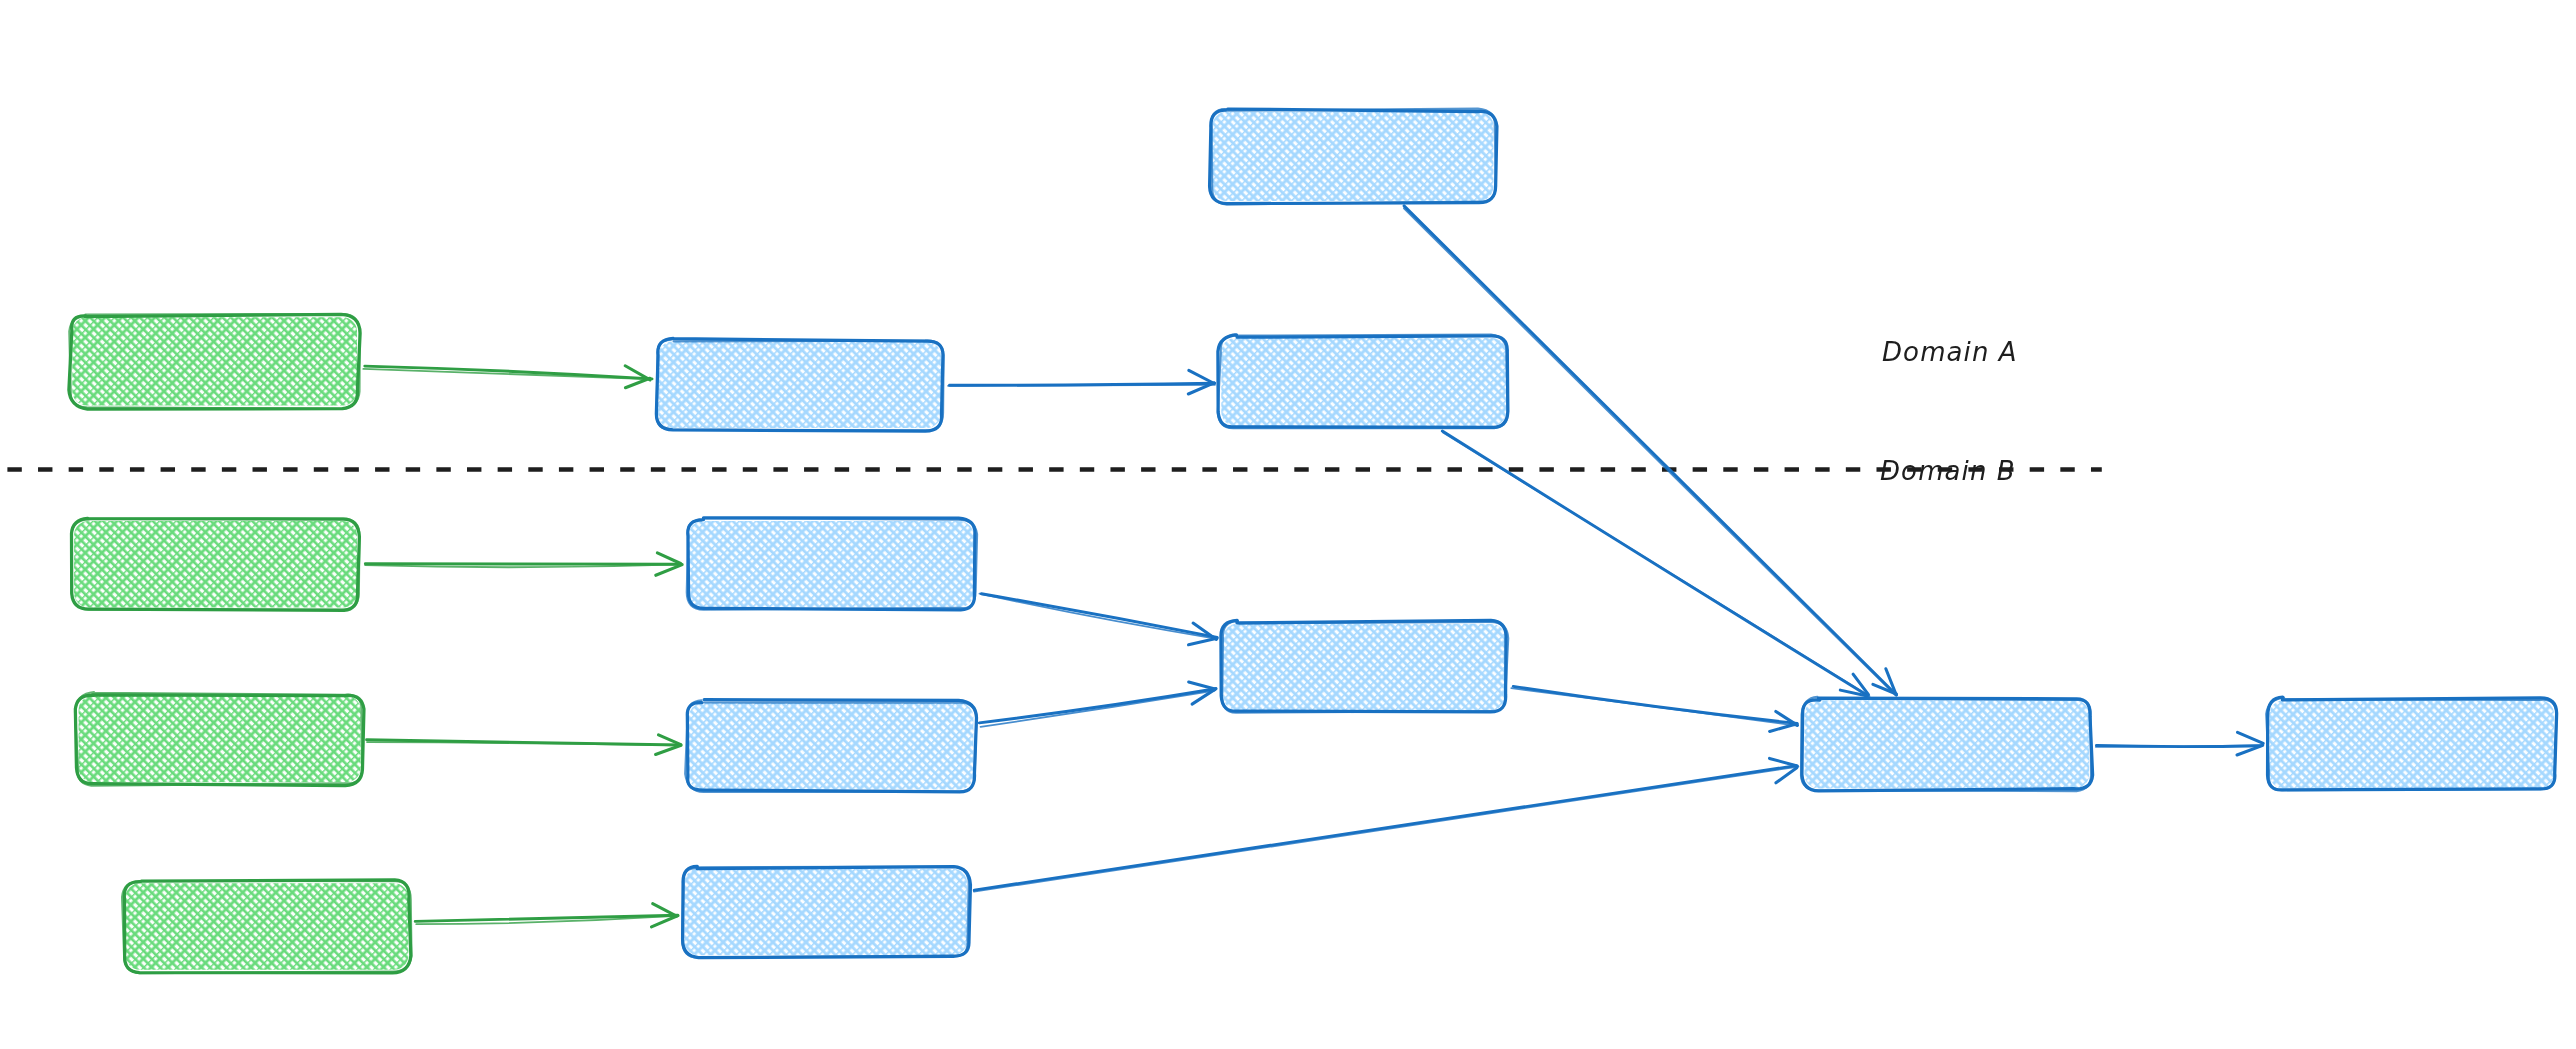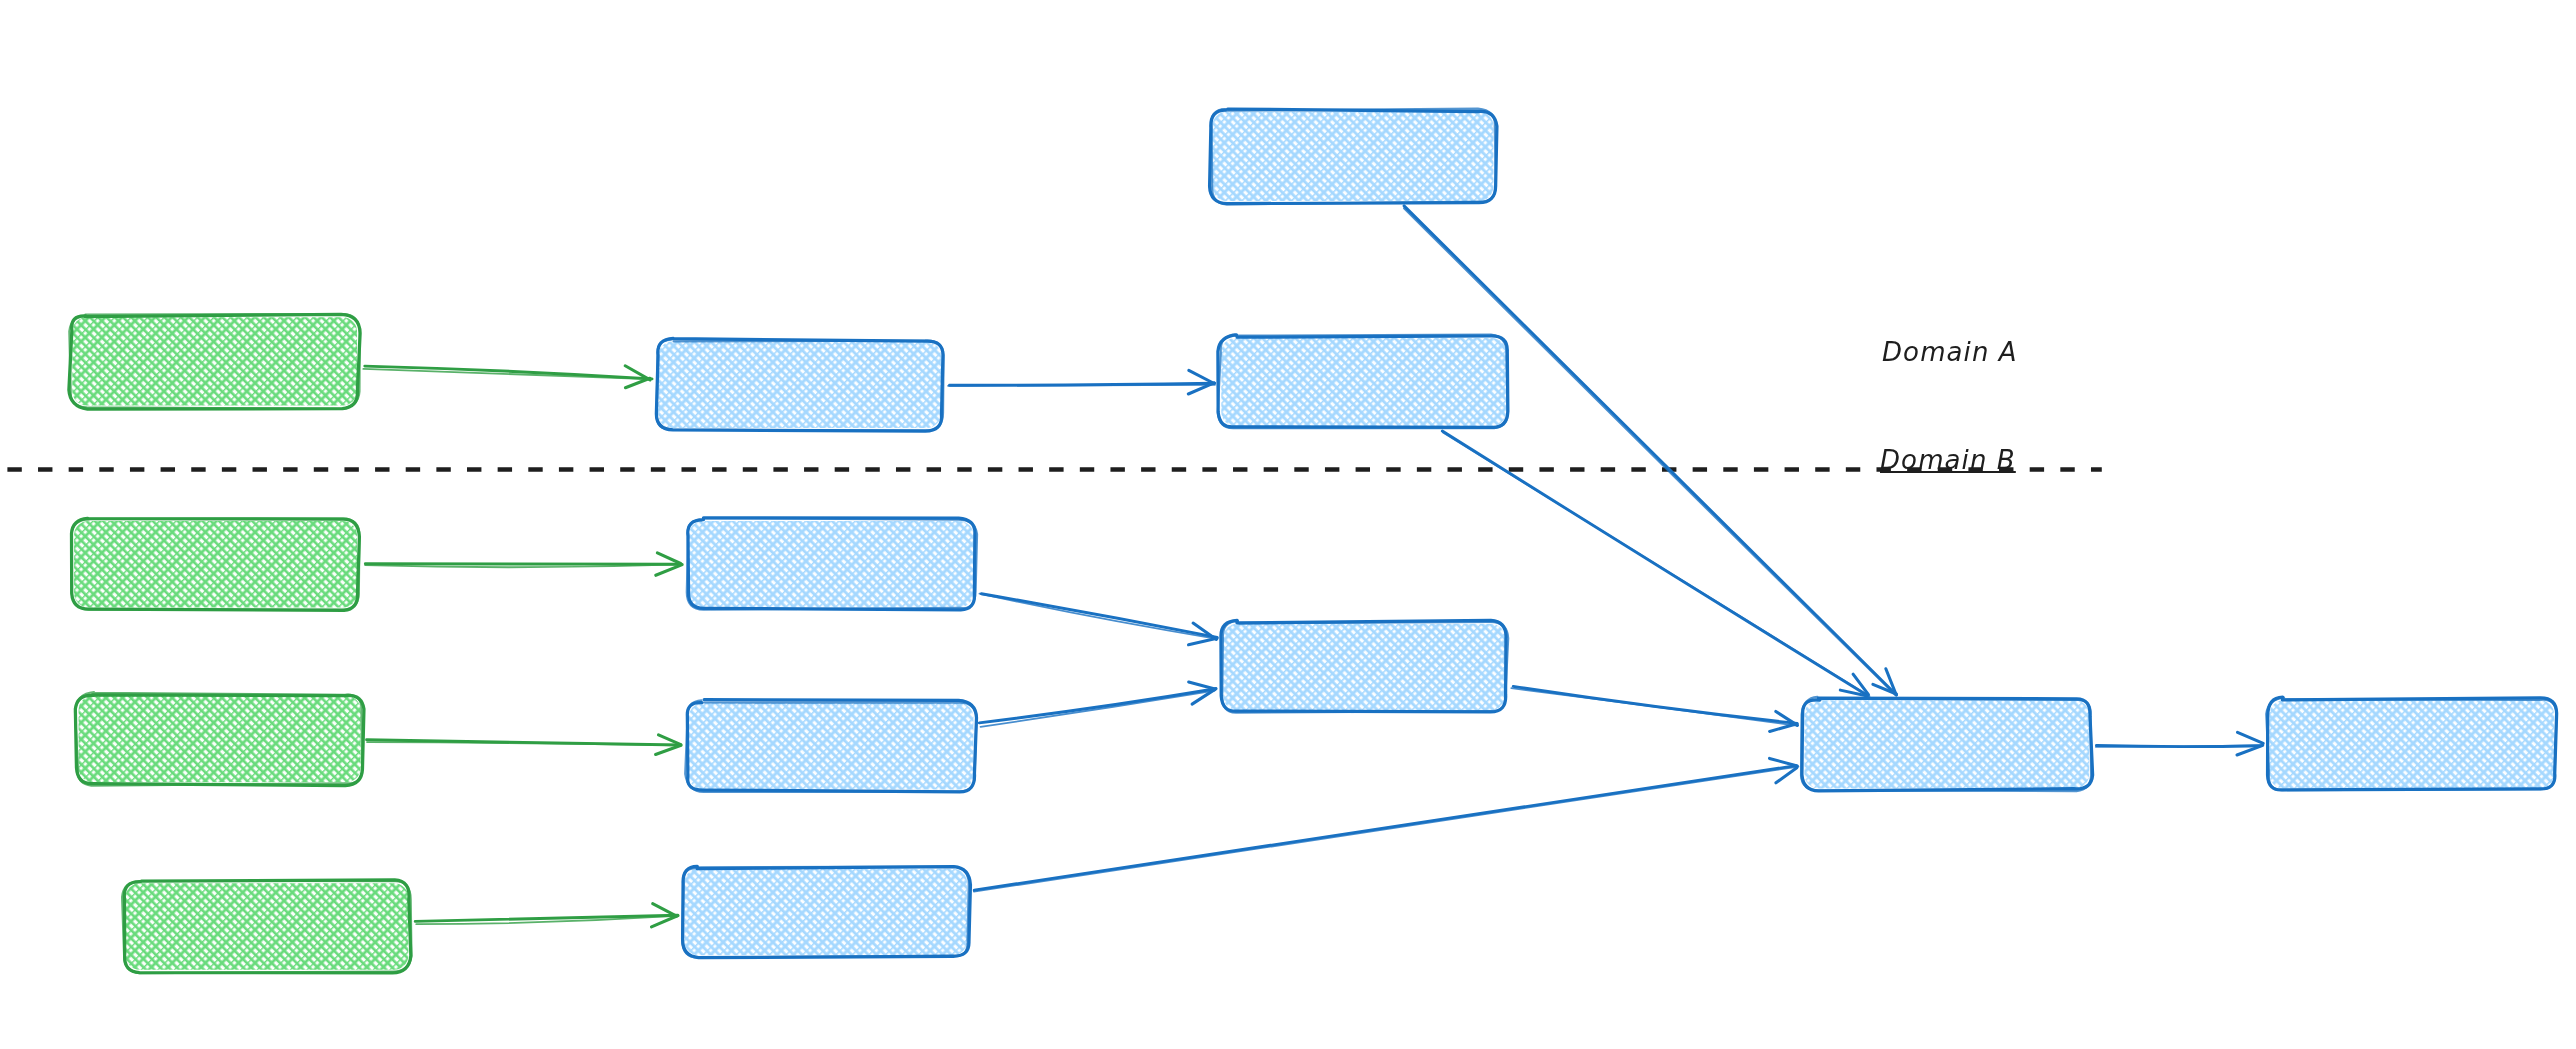--- a/index.html
+++ b/index.html
@@ -29,21 +29,21 @@
     font-family: "DejaVu Sans", sans-serif;
     font-size: 26px;
     font-style: italic;
     font-weight: 400;
     color: #1e1e1e;
     letter-spacing: 1.1px;
     white-space: nowrap;
     user-select: none;
   }
   #label-domain-a { left: 1882px; top: 337px; }
-  #label-domain-b { left: 1880px; top: 445px; text-decoration: underline; }
+  #label-domain-b { left: 1880px; top: 456px; }
 </style>
 </head>
 <body>
 
 <div id="canvas">
 
   <svg id="scene" width="2576" height="1049" viewBox="0 0 2858 1164" xmlns="http://www.w3.org/2000/svg">
     <defs>
       <pattern id="hatch-green" width="13" height="13" patternUnits="userSpaceOnUse" patternTransform="rotate(45)">
         <line x1="0" y1="0" x2="0" y2="13" stroke="#69db7c" stroke-width="3.2"></line>

